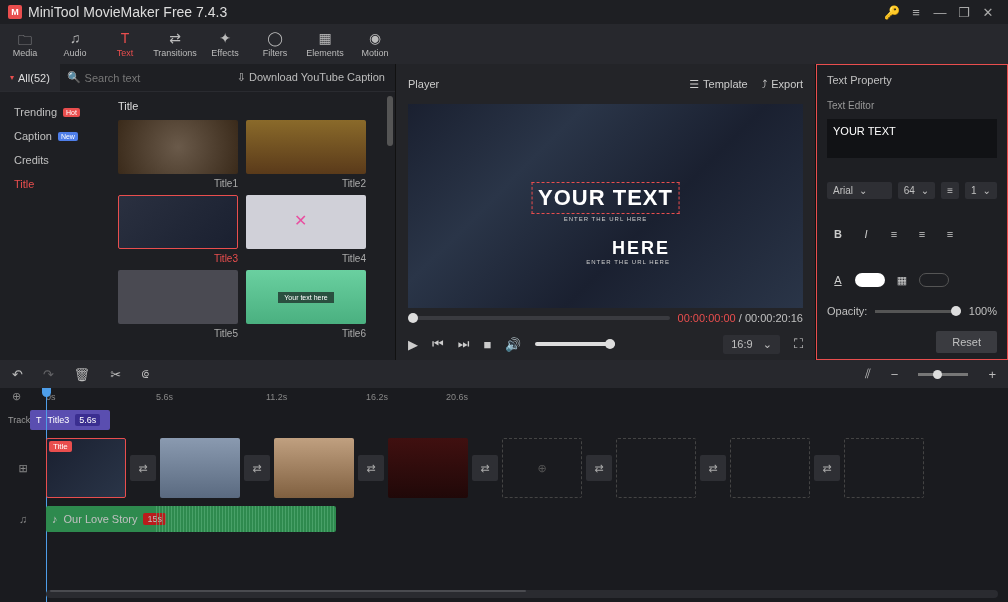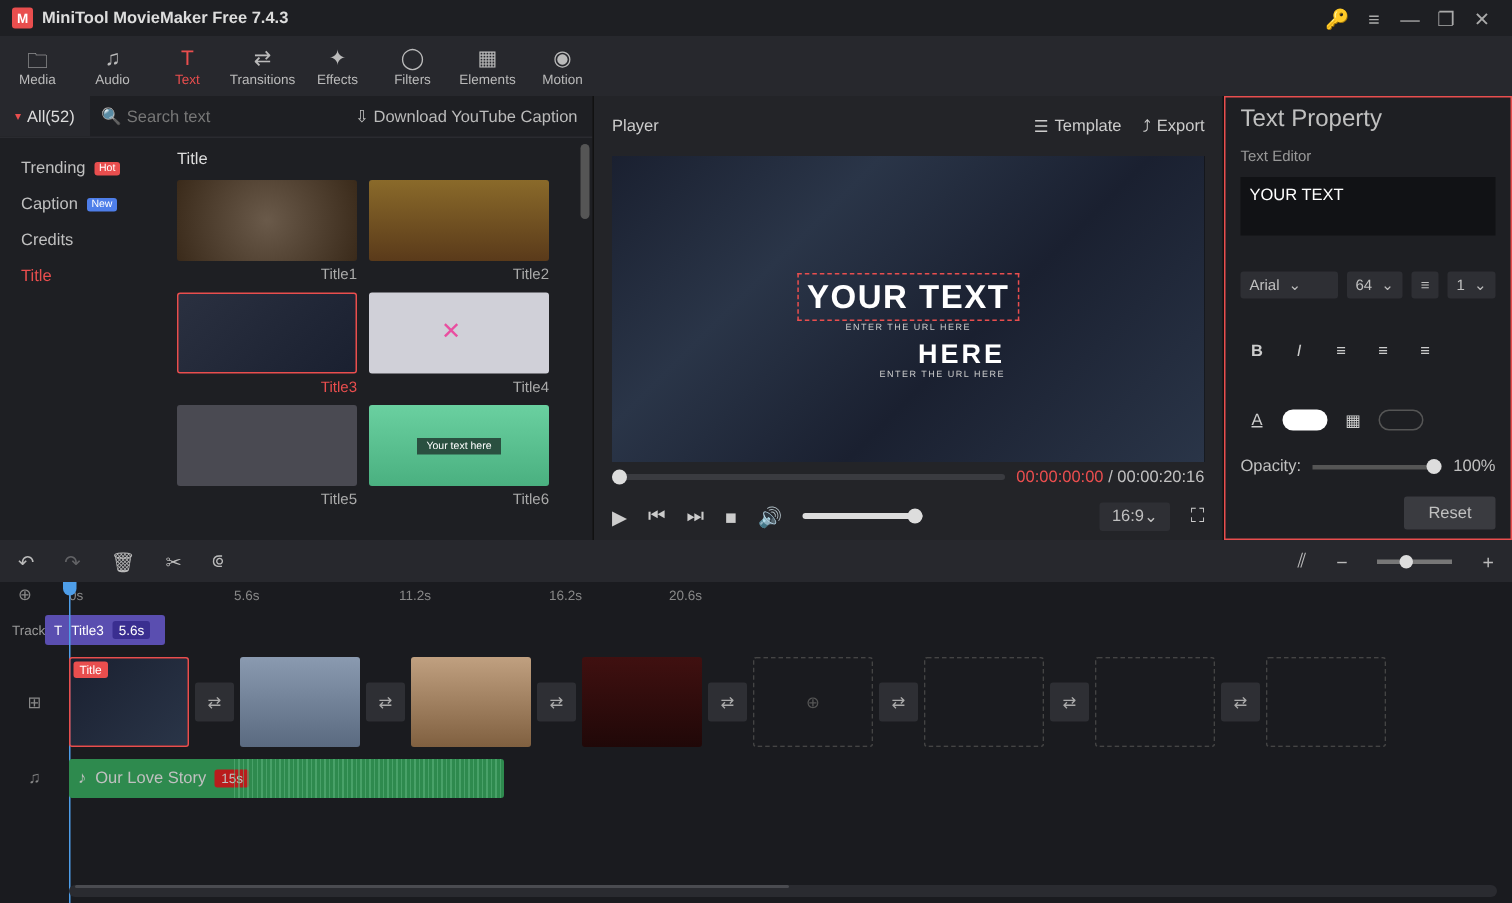--- a/index.html
+++ b/index.html
@@ -1,19 +1,19 @@
 <!DOCTYPE html>
 <html><head>
 <meta charset="utf-8">
 <style>
 * { margin:0; padding:0; box-sizing:border-box; font-family:Arial,sans-serif; }
 body { background:#18191c; color:#c0c0c0; font-size:11px; width:1008px; height:602px; overflow:hidden; position:relative; }
 .titlebar { height:24px; background:#1e1f23; display:flex; align-items:center; padding:0 8px; }
 .titlebar .logo { width:14px; height:14px; background:#e94e4e; border-radius:2px; margin-right:6px; display:flex; align-items:center; justify-content:center; color:#fff; font-size:9px; font-weight:bold; }
-.titlebar .title { font-size:11px; color:#ddd;font-weight:bold; }
+.titlebar .title { font-size:14px; color:#ddd; }
 .titlebar .spacer { flex:1; }
 .titlebar .icon { width:24px; text-align:center; color:#aaa; cursor:pointer; font-size:13px; }
 .titlebar .key { color:#e0b040; }
 .toolbar { height:40px; background:#27282d; display:flex; }
 .toolbar .tab { width:50px; display:flex; flex-direction:column; align-items:center; justify-content:center; cursor:pointer; color:#bbb; }
 .toolbar .tab.active { color:#e94e4e; }
 .toolbar .tab .ic { font-size:14px; height:16px; }
 .toolbar .tab .lbl { font-size:9px; margin-top:2px; }
 .main { display:flex; height:296px; }
 .left-pane { width:395px; background:#1e1f23; display:flex; flex-direction:column; }
@@ -41,34 +41,34 @@
 .center-pane { flex:1; background:#232428; display:flex; flex-direction:column; border-left:1px solid #111; border-right:1px solid #111; }
 .player-hdr { height:40px; display:flex; align-items:center; padding:0 12px; }
 .player-hdr .ttl { font-size:11px; color:#ccc; }
 .player-hdr .spacer { flex:1; }
 .player-hdr .btn { display:flex; align-items:center; gap:4px; margin-left:14px; cursor:pointer; color:#ccc; }
 .preview { flex:1; margin:0 12px; background:#000; position:relative; overflow:hidden; }
 .preview .bg { position:absolute; inset:0; background:linear-gradient(135deg,#1a2030 0%,#2a3548 30%,#1a2030 60%,#2a3548 100%); }
 .preview .textbox { position:absolute; left:50%; top:38%; transform:translate(-50%,0); text-align:center; }
 .preview .t1 { font-size:22px; color:#fff; font-weight:bold; letter-spacing:1px; border:1px dashed #e94e4e; padding:2px 6px; position:relative; }
 .preview .t2 { font-size:6px; color:#ccc; margin-top:2px; letter-spacing:1px; }
-.preview .t3 { font-size:18px; color:#fff; font-weight:bold; margin-top:4px; text-align:right; padding-right:10px; letter-spacing:2px; }
+.preview .t3 { font-size:18px; color:#fff; font-weight:bold; margin-top:16px; text-align:right; padding-right:10px; letter-spacing:2px; }
 .preview .t4 { font-size:6px; color:#ccc; text-align:right; padding-right:10px; letter-spacing:1px; }
 .seek { height:20px; display:flex; align-items:center; padding:0 12px; gap:8px; }
 .seek .bar { flex:1; height:4px; background:#3a3b40; border-radius:2px; position:relative; }
 .seek .bar .dot { position:absolute; left:0; top:-3px; width:10px; height:10px; background:#ddd; border-radius:50%; }
 .seek .time .cur { color:#e94e4e;margin-top:44px; }
 .controls { height:32px; display:flex; align-items:center; padding:0 12px; gap:14px; }
 .controls .cbtn { color:#ccc; cursor:pointer; font-size:13px; }
 .controls .vol { width:80px; height:4px; background:#ddd; border-radius:2px; position:relative; }
 .controls .vol .k { position:absolute; right:0; top:-3px; width:10px; height:10px; background:#ddd; border-radius:50%; }
 .controls .spacer { flex:1; }
-.controls .ar { background:#2e2f34; padding:3px 8px; border-radius:2px; display:flex; align-items:center; }
+.controls .ar { background:#2e2f34; padding:3px 8px; border-radius:2px; display:flex; gap:10px; align-items:center; }
 .right-pane { width:192px; background:#1e1f23; border:1px solid #e94e4e; display:flex; flex-direction:column; padding-bottom:6px; }
-.right-pane .hdr { height:40px; display:flex; align-items:center; padding:0 10px; font-size:16px; }
+.right-pane .hdr { height:40px; display:flex; align-items:center; padding:0 10px; font-size:11px; }
 .right-pane .sub { padding:4px 10px 8px; font-size:10px; color:#999; }
 .right-pane .textarea { margin:0 10px 8px; height:48px; background:#111215; border:none; color:#fff; padding:6px; font-size:11px; resize:none; }
 .right-pane .row { display:flex; gap:6px; padding:16px 10px 8px; }
 .right-pane .sel { background:#2e2f34; padding:3px 6px; border-radius:2px; display:flex; align-items:center; gap:6px; cursor:pointer; font-size:10px; }
 .right-pane .ibtn { width:22px; height:22px; display:flex; align-items:center; justify-content:center; cursor:pointer; color:#ccc; }
 .right-pane .swatch { width:30px; height:14px; border-radius:7px; }
 .right-pane .op { display:flex; align-items:center; gap:8px; padding:6px 10px; }
 .right-pane .op .track { flex:1; height:3px; background:#555; position:relative; }
 .right-pane .op .track .kn { position:absolute; right:0; top:-4px; width:10px; height:10px; background:#ddd; border-radius:50%; }
 .right-pane .reset { margin:8px 10px 0 auto; background:#3a3b40; padding:5px 16px; border-radius:2px; cursor:pointer; width:fit-content; }

